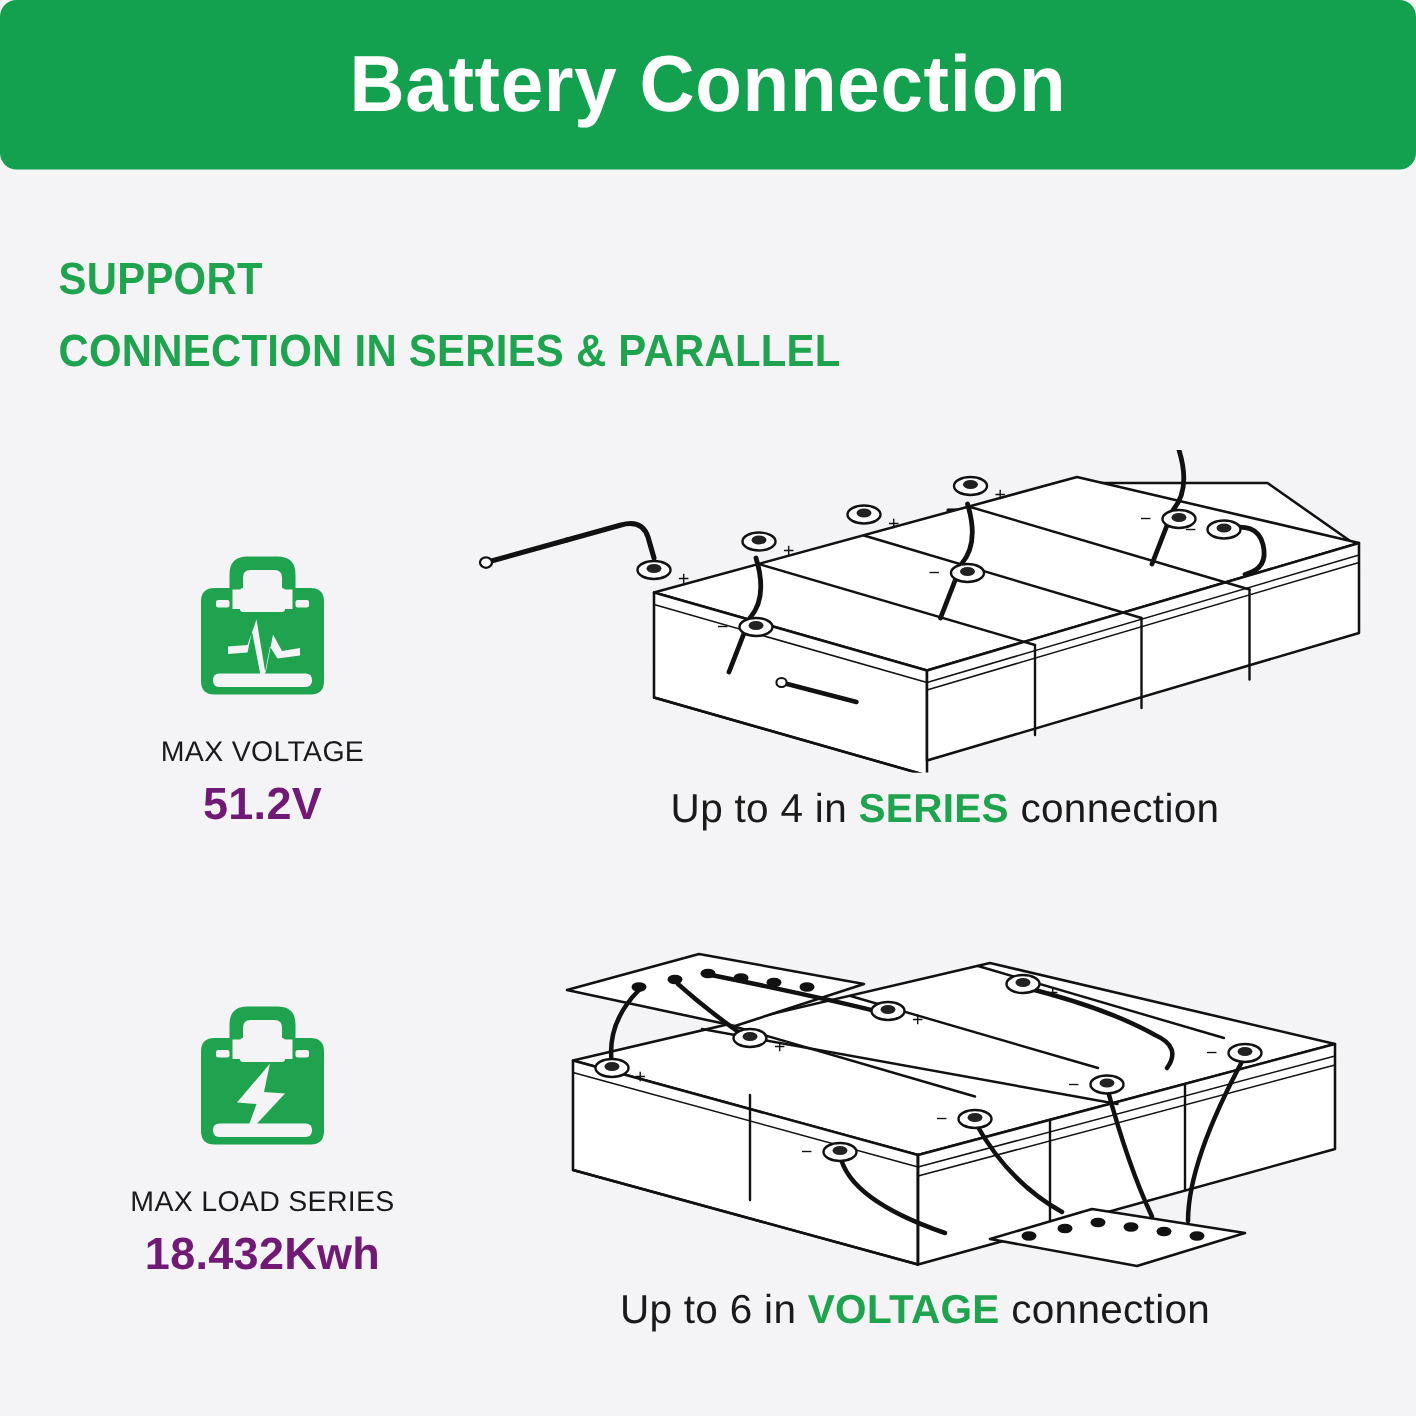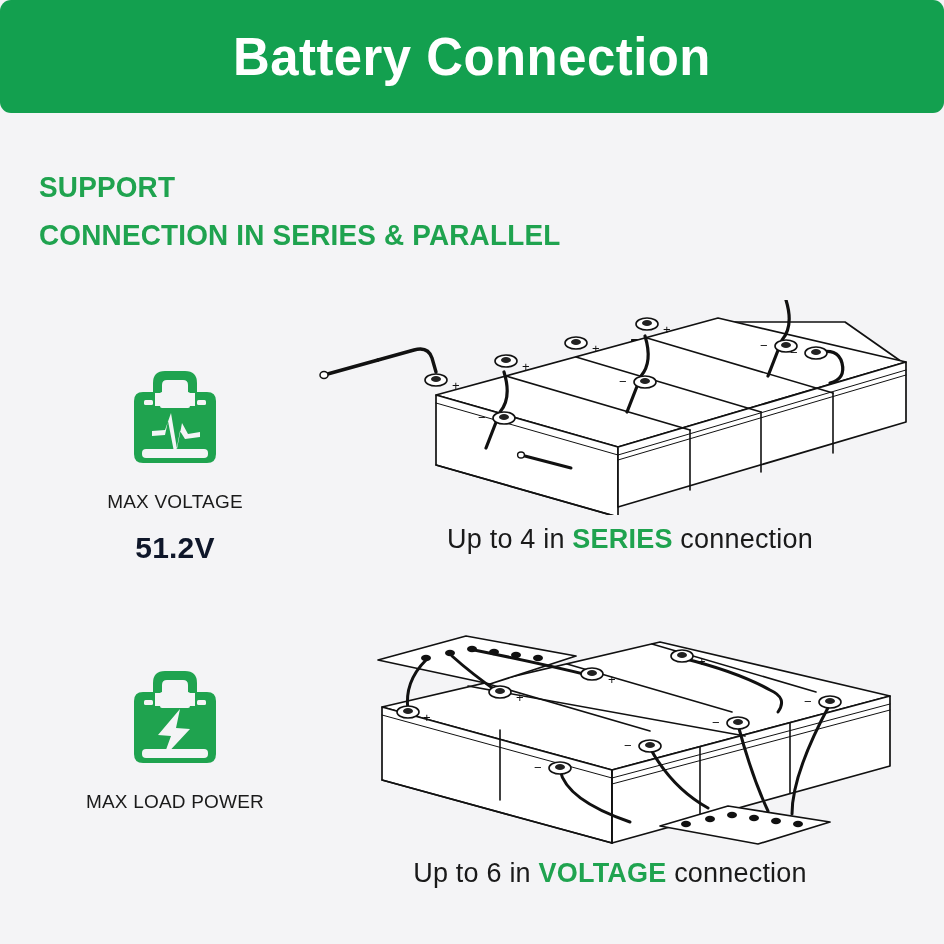--- a/index.html
+++ b/index.html
@@ -80,25 +80,25 @@
     justify-content: center;
   }
   .spec-label {
     color: #1a1a1a;
     font-size: 19px;
     font-weight: normal;
     letter-spacing: 0.2px;
     margin-top: 6px;
   }
   .spec-value {
-    color: #0f172a;
+    color: #701a75;
     font-size: 30px;
     font-weight: bold;
     letter-spacing: 0.2px;
-    margin-top: 18px;
+    margin-top: 7px;
   }
 
   
   .diagram {
     position: absolute;
   }
   .diagram-series   { left: 318px; top: 300px;  width: 600px; height: 215px; }
   .diagram-parallel { left: 360px; top: 600px;  width: 560px; height: 250px; }
 
   .caption {
@@ -162,21 +162,22 @@
       <path d="M96 40 q0 -9 -9 -9 h-12 v16 h12 v10 h9 z" fill="#1fa34f"></path>
       <path d="M14 45 h82 v48 q0 9 -9 9 h-64 q-9 0 -9 -9 z" fill="#1fa34f"></path>
       <rect x="40" y="31" width="30" height="16" rx="2" fill="#f4f4f6"></rect>
       <rect x="24" y="39" width="9" height="5" rx="1.5" fill="#f4f4f6"></rect>
       <rect x="77" y="39" width="9" height="5" rx="1.5" fill="#f4f4f6"></rect>
 
       <path d="M60 48 L38 74 L51 75 L43 97 L70 68 L56 67 Z" fill="#f4f4f6"></path>
       <rect x="22" y="88" width="66" height="9" rx="4" fill="#f4f4f6"></rect>
     </svg>
   </div>
-  <div class="spec-label">MAX LOAD POWER</div>
+  <div class="spec-label">MAX LOAD SERIES</div>
+  <div class="spec-value">18.432Kwh</div>
 </div>
 
 <div class="diagram diagram-series">
   <svg width="600" height="215" viewBox="0 0 600 215">
     <g fill="#ffffff" stroke="#111111" stroke-width="1.7" stroke-linejoin="round" stroke-linecap="round">
 
       <path d="M387 22 L527 22 L584 62 L584 122 L522 122 L522 62 Z"></path>
       <path d="M522 62 L584 62"></path>
       <path d="M522 69 L584 69" stroke-width="1.1"></path>
 

